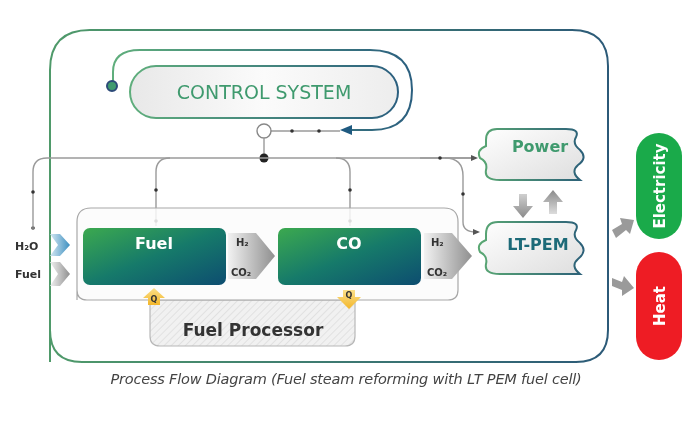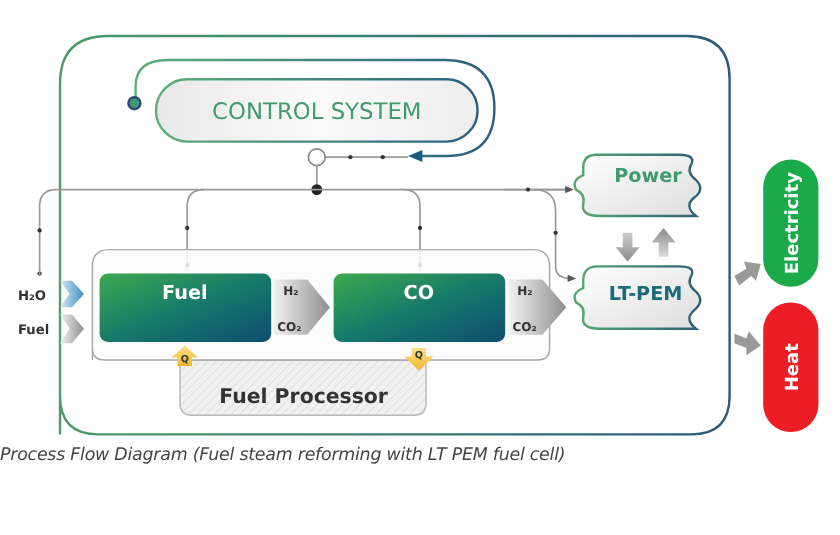--- a/index.html
+++ b/index.html
@@ -3,21 +3,21 @@
 <meta charset="utf-8">
 <style>
   html, body { margin: 0; padding: 0; background: #ffffff; }
   body { width: 700px; height: 446px; overflow: hidden; position: relative; font-family: "DejaVu Sans", sans-serif; }
   #diagram { position: absolute; left: 0; top: 0; width: 700px; height: 446px; }
   .t-green { fill: #3f9a6e; font-family: "DejaVu Sans", sans-serif; }
   .t-bold { font-weight: bold; }
   .t-white { fill: #ffffff; font-family: "DejaVu Sans", sans-serif; font-weight: bold; }
   .t-dark { fill: #333333; font-family: "DejaVu Sans", sans-serif; font-weight: bold; }
   .t-teal { fill: #1d6a78; font-family: "DejaVu Sans", sans-serif; font-weight: bold; }
-  .caption { position: absolute; left: 0; width: 692px; top: 371px; text-align: left;
+  .caption { position: absolute; left: 0; width: 692px; top: 371px; text-align: center;
              font-family: "DejaVu Sans", sans-serif; font-style: italic; font-size: 14.5px; color: #444; letter-spacing: -0.2px; }
   .line { fill: none; stroke: #9a9a9a; stroke-width: 1.4; }
   .dot { fill: #333; }
 </style>
 </head>
 <body>
 
 <svg id="diagram" viewBox="0 0 700 446" xmlns="http://www.w3.org/2000/svg">
   <defs>
     <linearGradient id="frameGrad" x1="0" y1="0" x2="1" y2="0">

